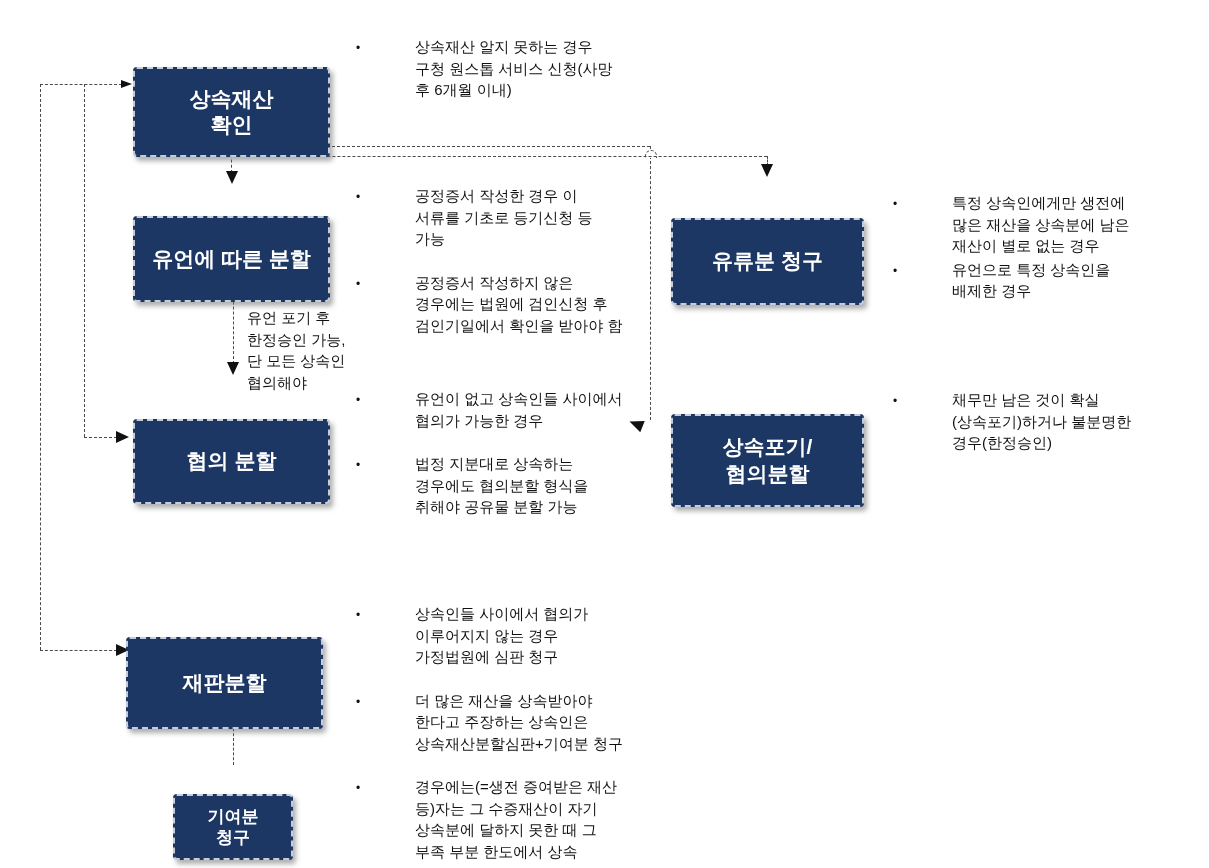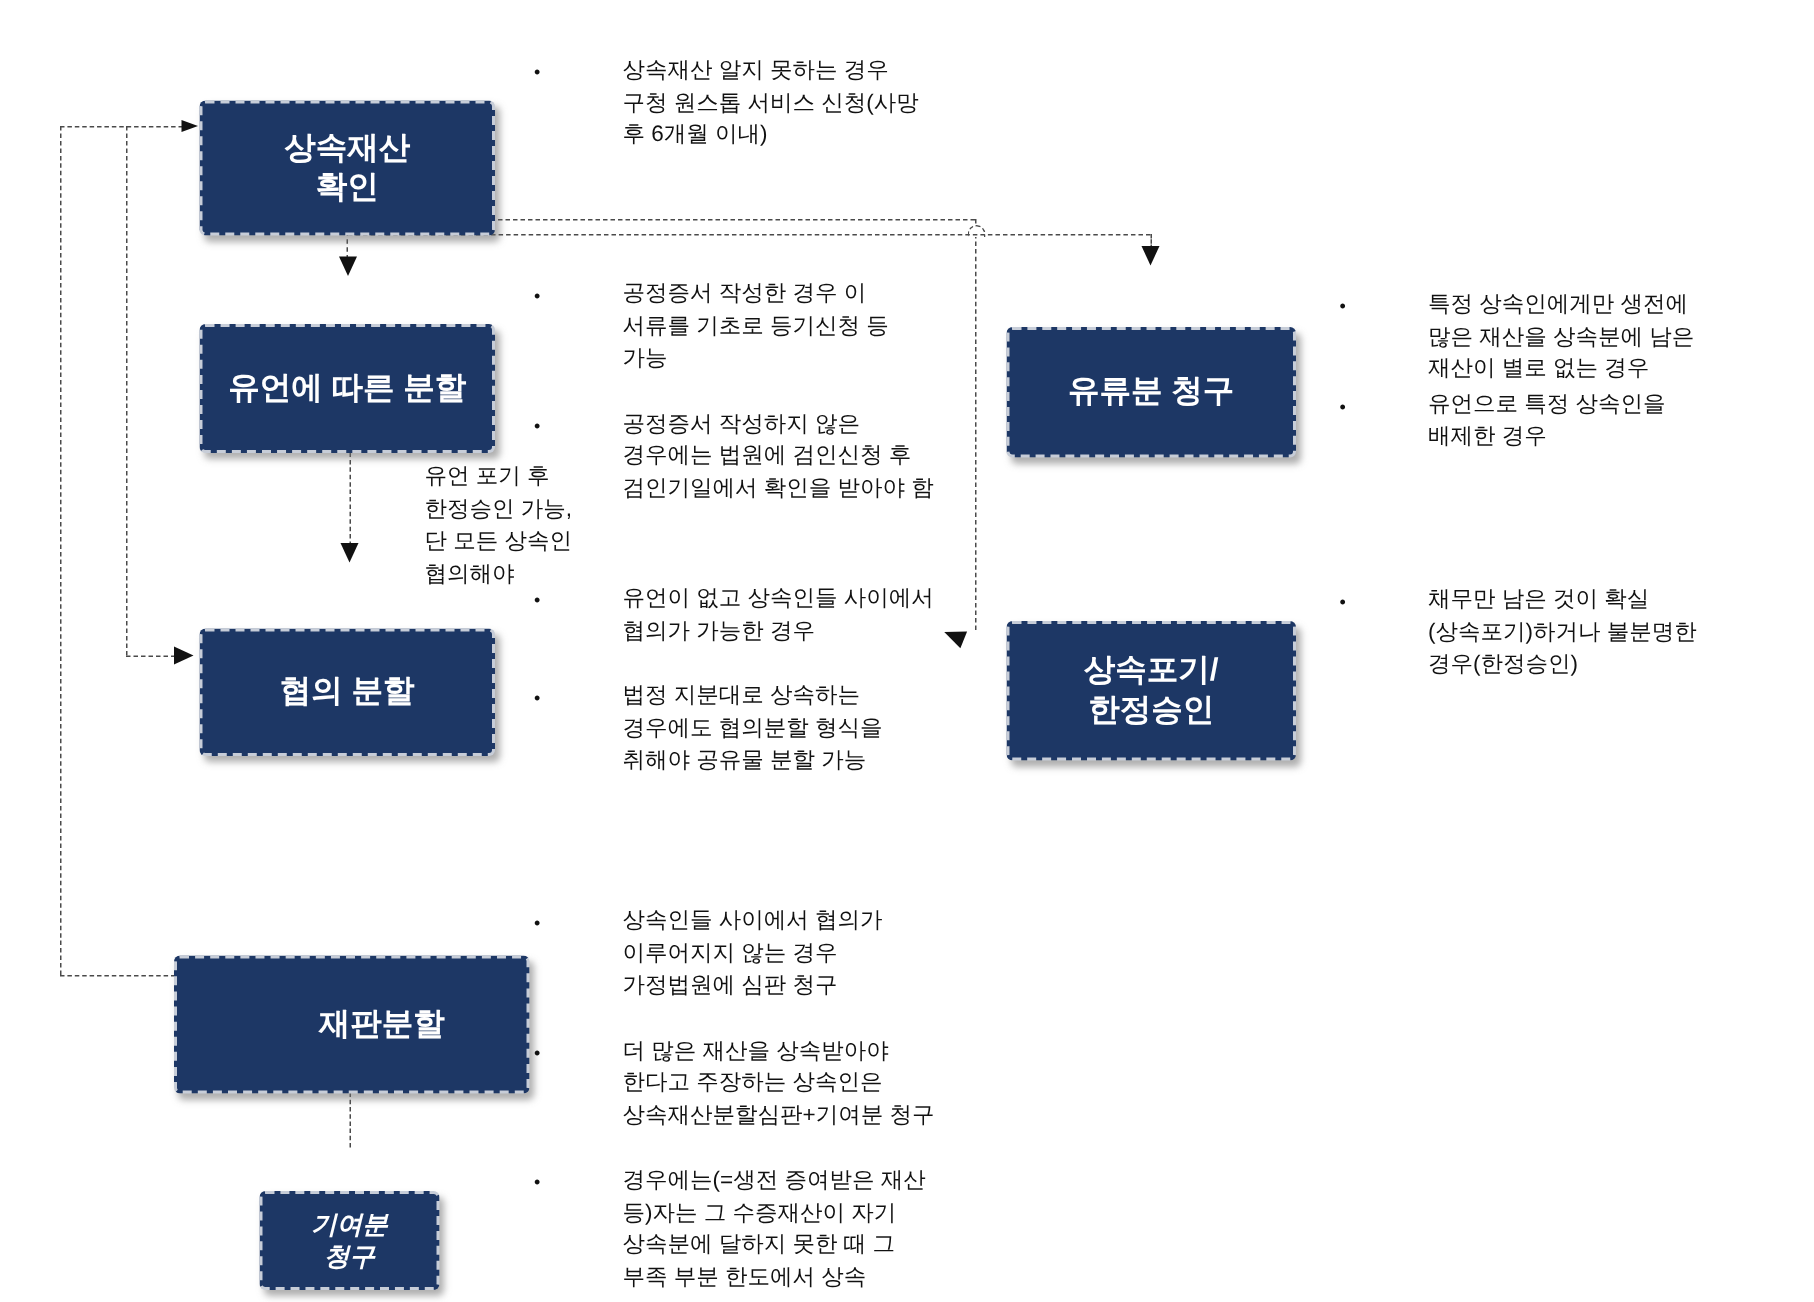--- a/index.html
+++ b/index.html
@@ -7,21 +7,21 @@
     position:relative; width:1209px; height:868px; background:#ffffff;
     font-family:"Liberation Sans","DejaVu Sans",sans-serif; overflow:hidden;
   }
   .node{
     position:absolute; background:#1d3765; border:2px dashed #c7cdd8; border-radius:4px;
     box-shadow:3px 4px 5px rgba(110,110,110,.55);
     color:#ffffff; display:flex; align-items:center; justify-content:center;
     text-align:center; font-weight:bold; white-space:pre-line; line-height:1.25;margin-top:29px;
   }
   .node-lg{font-size:21px;}
-  .node-sm{font-size:17px;font-style:italic;}
+  .node-sm{font-size:17px;}
   .hline{position:absolute; border-top:1px dashed #4a4a4a; height:0;}
   .vline{position:absolute; border-left:1px dashed #4a4a4a; width:0;}
   .arrow{position:absolute; width:0; height:0;}
   .arrow-down{border-left:6px solid transparent; border-right:6px solid transparent; border-top:13px solid #111;}
   .arrow-up{border-left:6px solid transparent; border-right:6px solid transparent; border-bottom:13px solid #111;}
   .arrow-right{border-top:6px solid transparent; border-bottom:6px solid transparent; border-left:13px solid #111;}
   .arrow-left{border-top:6px solid transparent; border-bottom:6px solid transparent; border-right:14px solid #111;}
   .arrow-right-sm{border-top:4px solid transparent; border-bottom:4px solid transparent; border-left:11px solid #111;}
   .hop{position:absolute; width:10px; height:7px; background:#fff; border:1px dashed #4a4a4a;
        border-bottom:none; border-radius:6px 6px 0 0;}
@@ -54,38 +54,38 @@
   <div class="arrow arrow-right-sm" style="left:121px; top:80px;"></div>
   <div class="vline" style="left:40px; top:84px; height:566px;"></div>
   <div class="hline" style="left:40px; top:650px; width:77px;"></div>
   <div class="arrow arrow-right" style="left:116px; top:644px;"></div>
   <div class="vline" style="left:84px; top:84px; height:353px;"></div>
   <div class="hline" style="left:84px; top:437px; width:33px;"></div>
   <div class="arrow arrow-right" style="left:116px; top:431px;"></div>
 
   <div class="vline" style="left:233px; top:272px; height:92px;"></div>
   <div class="arrow arrow-down" style="left:227px; top:362px;"></div>
-  <div class="edge-label" style="left:247px; top:307px; width:120px;margin-left:36px;">
+  <div class="edge-label" style="left:247px; top:307px; width:120px;">
       <div class="lbl-line">유언 포기 후</div>
       <div class="lbl-line">한정승인 가능,</div>
       <div class="lbl-line">단 모든 상속인</div>
       <div class="lbl-line">협의해야</div>
     </div>
 
   <div class="vline" style="left:233px; top:714px; height:51px;"></div>
   <div class="arrow arrow-up" style="left:227px; top:701px;"></div>
 
   <div class="node node-lg" style="left:133px; top:38px;  width:193px; height:86px;">상속재산
 확인</div>
   <div class="node node-lg" style="left:133px; top:187px; width:193px; height:82px;">유언에 따른 분할</div>
   <div class="node node-lg" style="left:133px; top:390px; width:193px; height:81px;">협의 분할</div>
   <div class="node node-lg" style="left:671px; top:189px; width:189px; height:83px;">유류분 청구</div>
   <div class="node node-lg" style="left:671px; top:385px; width:189px; height:89px;">상속포기/
-한정승인</div>
-  <div class="node node-lg" style="left:116px; top:608px; width:193px; height:88px;padding-left:40px;">재판분할</div>
+협의분할</div>
+  <div class="node node-lg" style="left:126px; top:608px; width:193px; height:88px;">재판분할</div>
   <div class="node node-sm" style="left:173px; top:765px; width:116px; height:62px;">기여분
 청구</div>
 
   <div class="notes spaced" style="left:356px; top:36px;  width:268px;">
       <div class="item">
         <span class="dot">•</span>
         <span class="txt">상속재산 알지 못하는 경우 구청 원스톱 서비스 신청(사망 후 6개월 이내)</span>
       </div>
     </div>
   <div class="notes spaced" style="left:356px; top:185px; width:268px;">

